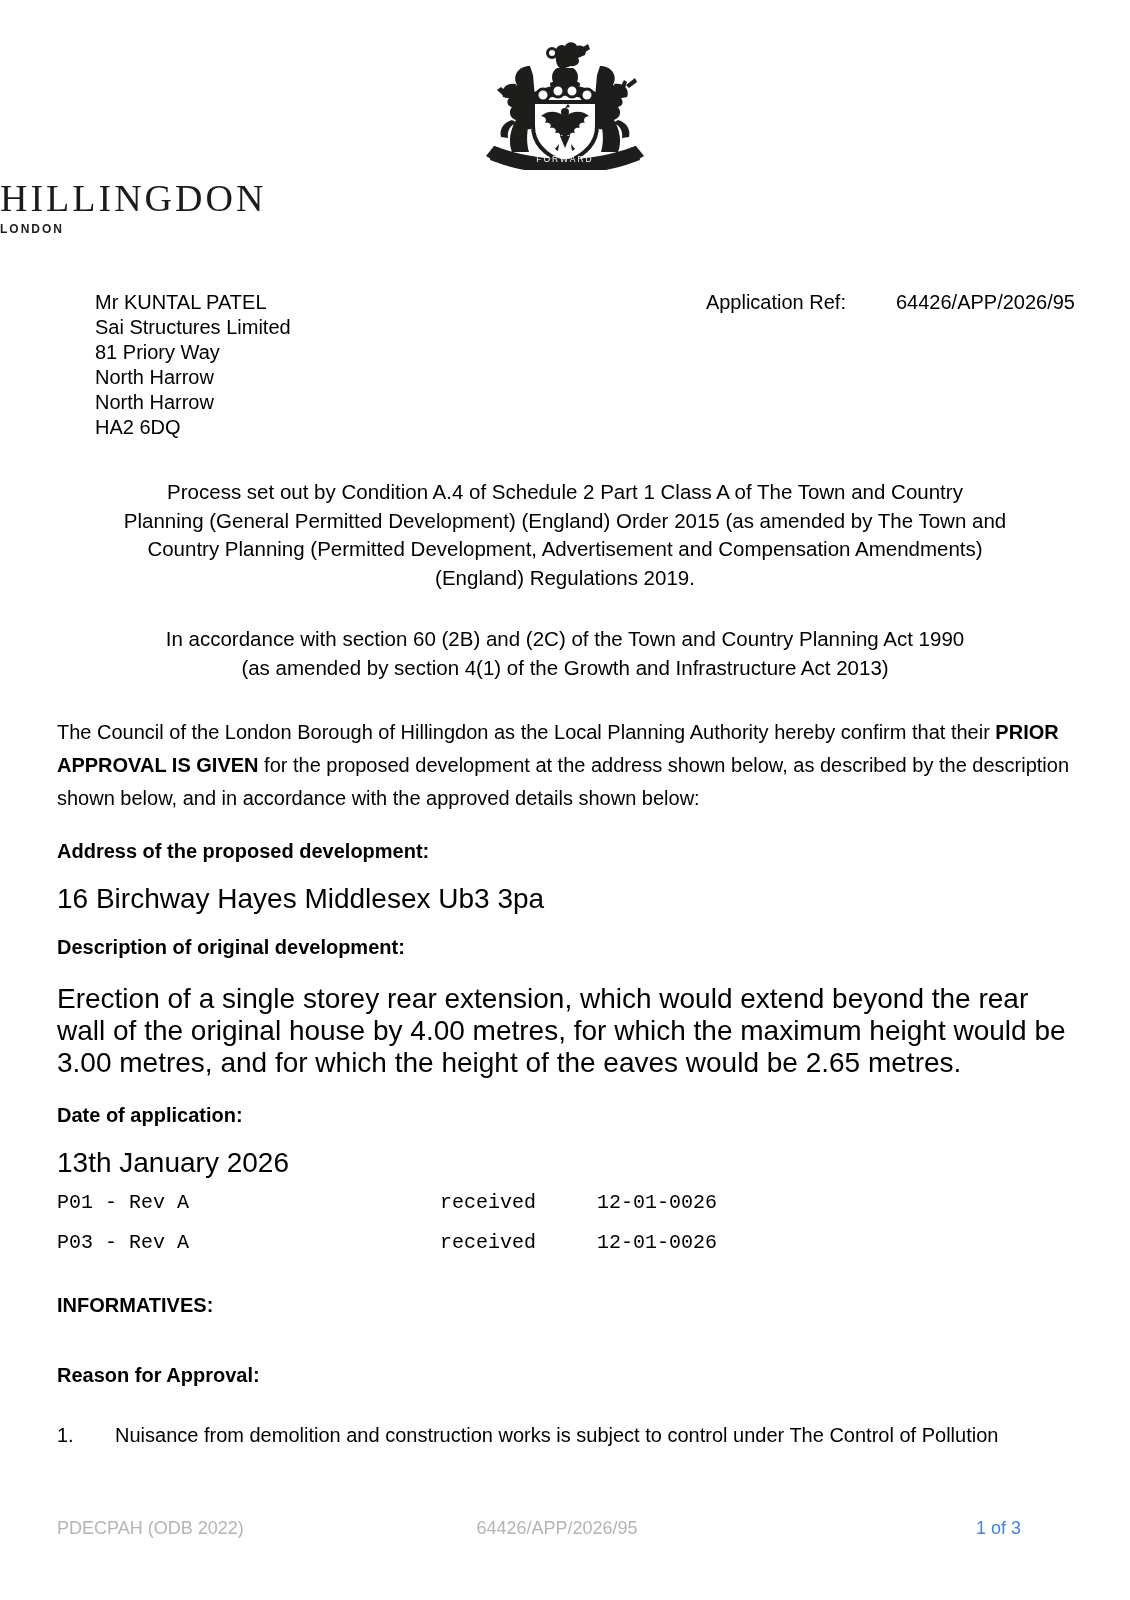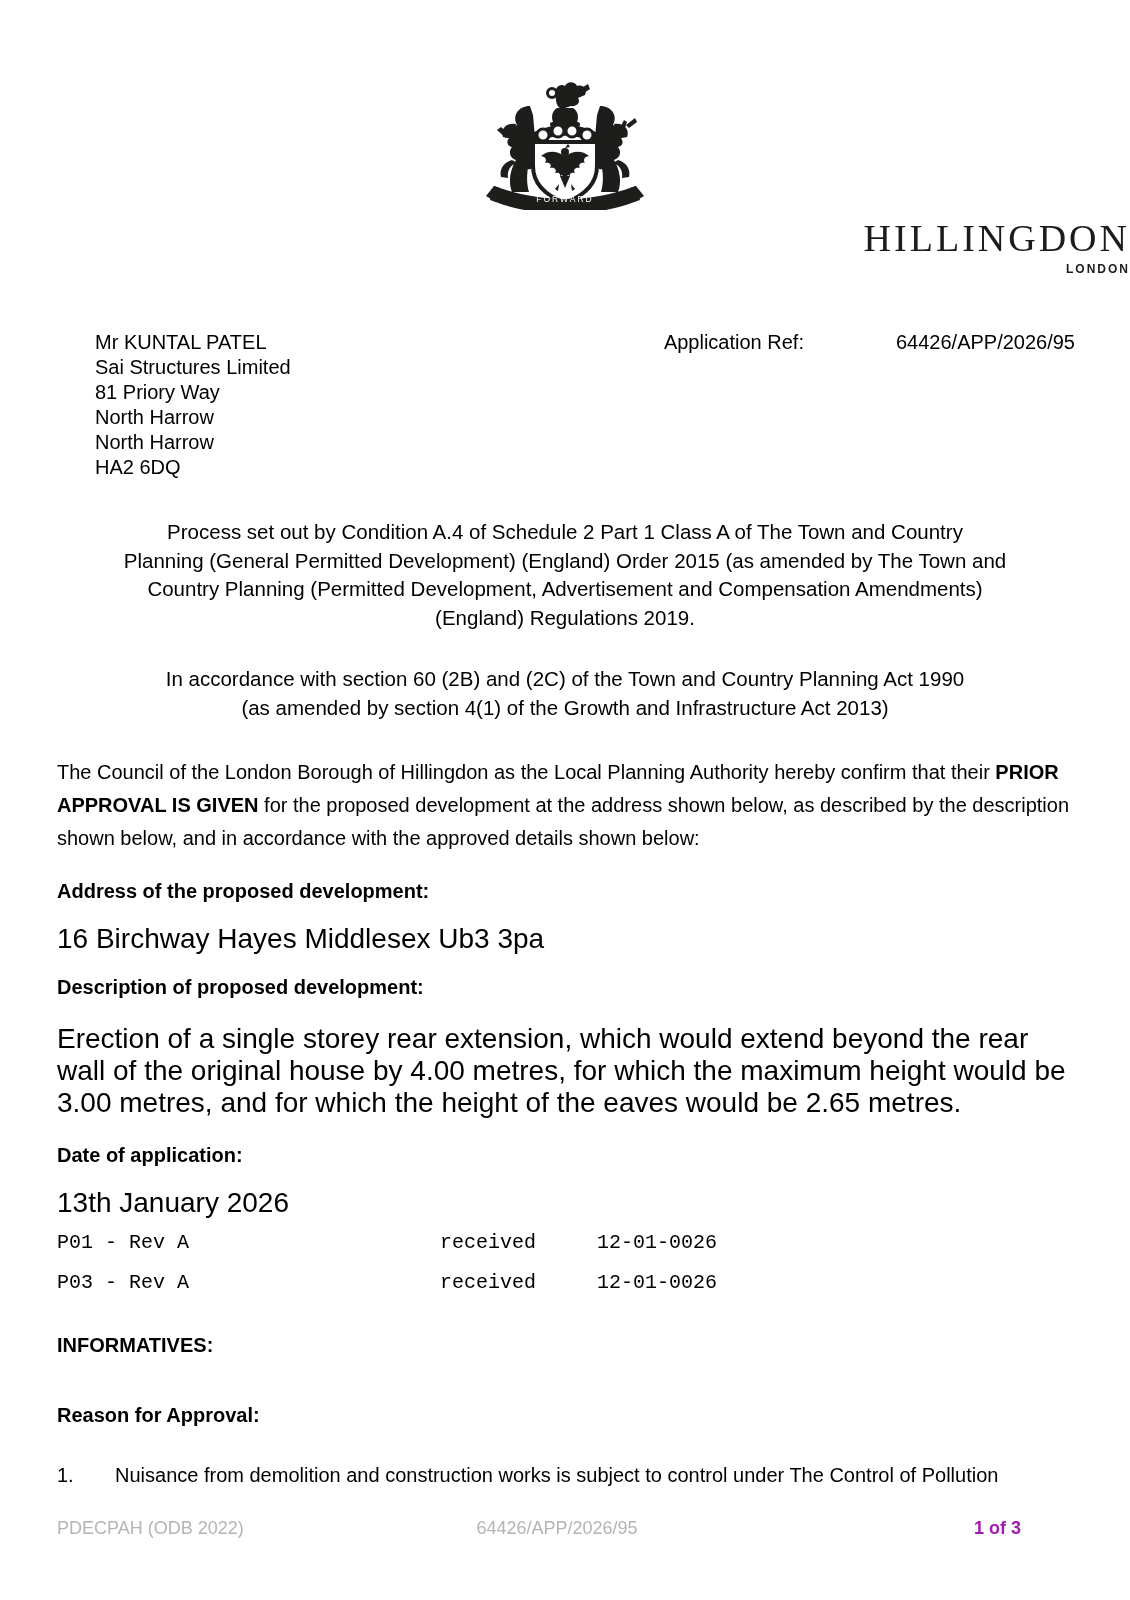--- a/index.html
+++ b/index.html
@@ -6,21 +6,21 @@
   .page{
     position:relative;
     width:1130px;
     height:1600px;
     background:#ffffff;
     font-family:"Liberation Sans", sans-serif;
     color:#000000;
     overflow:hidden;
   }
   
-  .logo-block{padding-top:80px;text-align:right;}
+  .logo-block{padding-top:40px;text-align:left;}
   .crest{display:block;margin:0 auto;}
   .wordmark{
     font-family:"Liberation Serif", serif;
     font-size:38px;
     letter-spacing:3px;
     color:#1c1c1c;
     line-height:40px;
     margin-top:8px;
     white-space:nowrap;
   }
@@ -42,21 +42,21 @@
     line-height:25px;
     white-space:pre-line;
   }
   .app-ref{
     margin-left:auto;
     display:flex;
     font-size:20px;
     line-height:25px;
     white-space:nowrap;
   }
-  .app-ref .label{margin-right:92px;}
+  .app-ref .label{margin-right:50px;}
   
   .centered-heading{
     margin:38px 40px 0;
     text-align:center;
     font-weight:normal;
     font-size:20.5px;
     line-height:28.5px;
     white-space:pre-line;
   }
   .centered-heading.second{margin-top:33px;}
@@ -105,21 +105,21 @@
   
   .footer{
     position:absolute;
     left:0;right:16px;
     bottom:58px;
     height:24px;
     font-size:18px;
   }
   .footer .left{position:absolute;left:57px;color:#b4b4b4;}
   .footer .center{position:absolute;left:0;right:0;text-align:center;color:#b4b4b4;}
-  .footer .right{position:absolute;right:93px;color:#a21caf;font-weight:bold;}
+  .footer .right{position:absolute;right:93px;color:#3b82f6;}
 </style>
 </head>
 <body>
 
 <div class="page">
 
   <div class="logo-block">
     <svg class="crest" width="210" height="130" viewBox="0 0 210 130" aria-hidden="true">
       <g fill="#1d1d1b" stroke="none">
 
@@ -190,21 +190,21 @@
 Country Planning (Permitted Development, Advertisement and Compensation Amendments)
 (England) Regulations 2019.</div>
   <div class="centered-heading second">In accordance with section 60 (2B) and (2C) of the Town and Country Planning Act 1990
 (as amended by section 4(1) of the Growth and Infrastructure Act 2013)</div>
 
   <p class="intro"><span>The Council of the London Borough of Hillingdon as the Local Planning Authority hereby confirm that their </span><b>PRIOR APPROVAL IS GIVEN</b><span> for the proposed development at the address shown below, as described by the description shown below, and in accordance with the approved details shown below:</span></p>
 
   <div class="section-heading">Address of the proposed development:</div>
   <div class="section-text single-line">16 Birchway Hayes Middlesex Ub3 3pa</div>
 
-  <div class="section-heading">Description of proposed development:</div>
+  <div class="section-heading">Description of original development:</div>
   <div class="section-text">Erection of a single storey rear extension, which would extend beyond the rear wall of the original house by 4.00 metres, for which the maximum height would be 3.00 metres, and for which the height of the eaves would be 2.65 metres.</div>
 
   <div class="section-heading">Date of application:</div>
   <div class="section-text single-line">13th January 2026</div>
 
   <div class="plan-row">
     <span class="col-number">P01 - Rev A</span>
     <span class="col-status">received</span>
     <span class="col-date">12-01-0026</span>
   </div>

